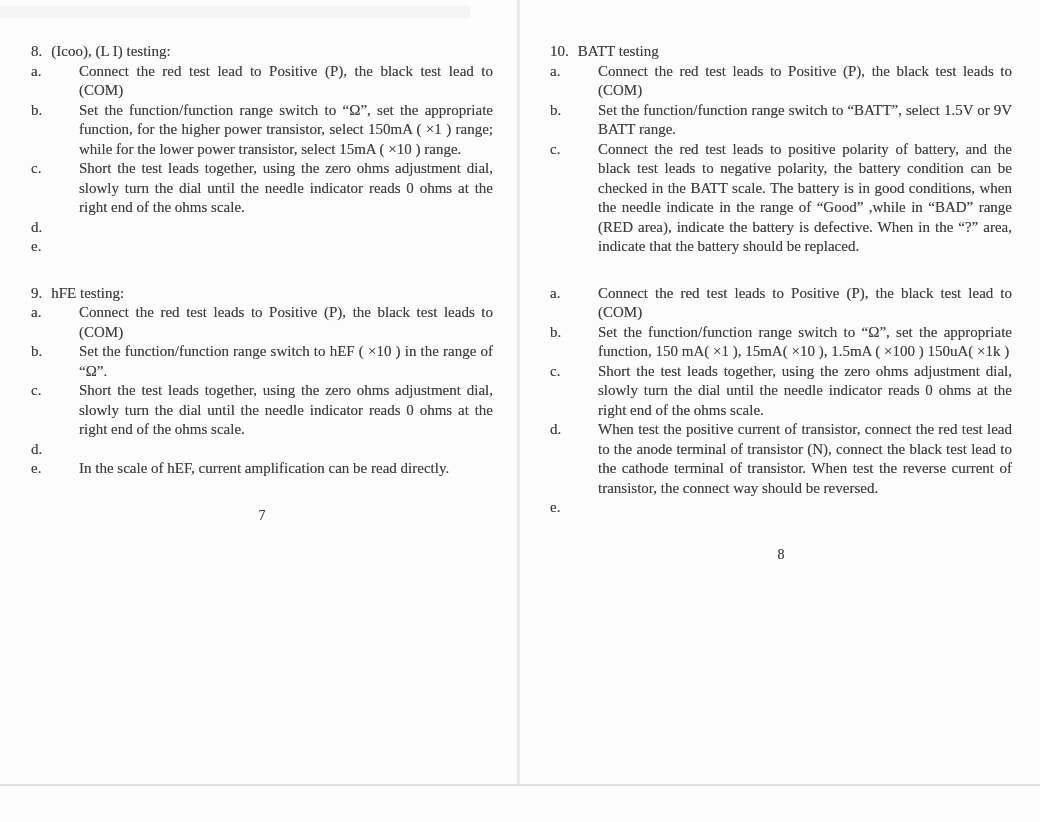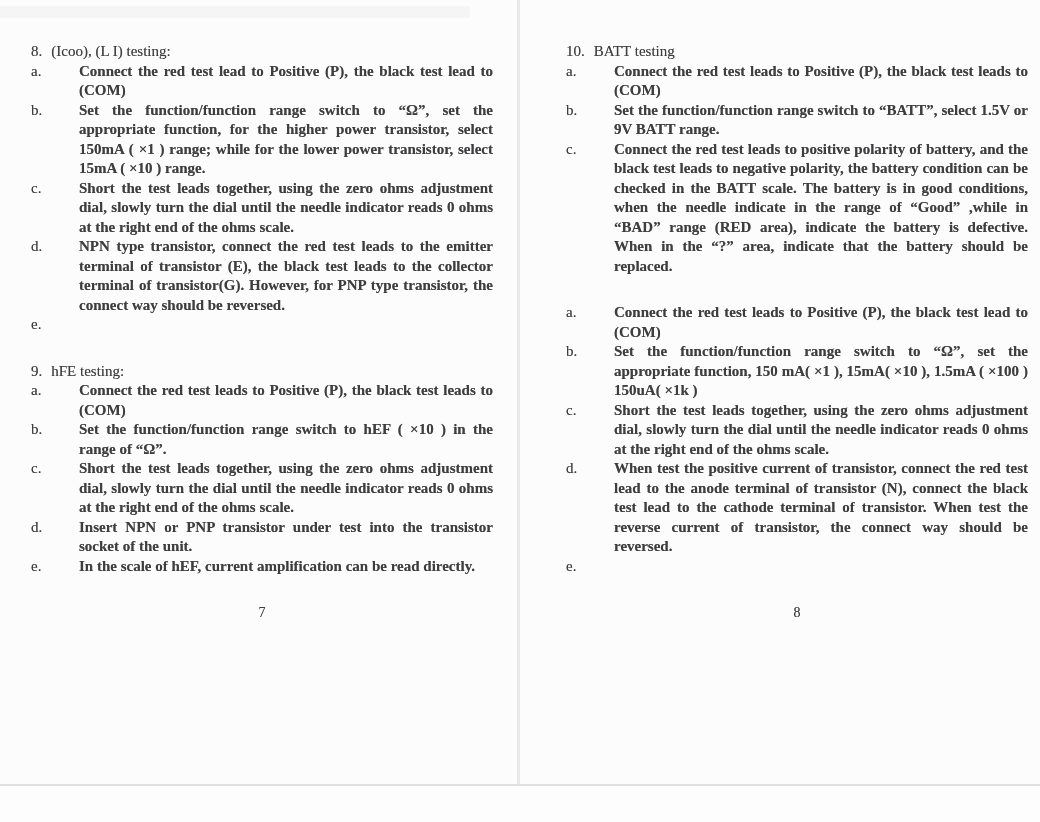--- a/index.html
+++ b/index.html
@@ -51,40 +51,39 @@
   }
   .page {
     position: absolute;
     top: 42px;
     width: 462px;
     font-size: 15px;
     line-height: 19.5px;
     text-shadow: 0 0 0.6px rgba(70,70,72,0.55);
   }
   .page-left  { left: 31px;  }
-  .page-right { left: 566px; }
+  .page-right { left: 550px; }
   .section { margin: 0 0 27px 0; }
   .sec-head {
     display: flex;
     white-space: nowrap;
   }
   .sec-head .num {
     flex: 0 0 auto;
     padding-right: 9px;
   }
   .item {
     display: flex;
   }
   .item .lbl {
     flex: 0 0 48px;
   }
   .item .txt {
     flex: 1 1 auto;
     text-align: justify;
-    font-weight: bold;
   }
   .page-num {
     text-align: center;
     margin-top: 18px;
     font-size: 14px;
   }
 </style>
 </head>
 <body>
 
@@ -109,21 +108,20 @@
       <div class="item">
         <span class="lbl">b.</span>
         <span class="txt">Set the function/function range switch to “Ω”, set the appropriate function, for the higher power transistor, select 150mA ( ×1 ) range; while for the lower power transistor, select 15mA ( ×10 ) range.</span>
       </div>
       <div class="item">
         <span class="lbl">c.</span>
         <span class="txt">Short the test leads together, using the zero ohms adjustment dial, slowly turn the dial until the needle indicator reads 0 ohms at the right end of the ohms scale.</span>
       </div>
       <div class="item">
         <span class="lbl">d.</span>
-        <span class="txt">NPN type transistor, connect the red test leads to the emitter terminal of transistor (E), the black test leads to the collector terminal of transistor(G). However, for PNP type transistor, the connect way should be reversed.</span>
       </div>
       <div class="item">
         <span class="lbl">e.</span>
       </div>
     </div>
 
     <div class="section">
       <div class="sec-head">
         <span class="num">9.</span>
         <span class="ttl">hFE testing:</span>
@@ -135,21 +133,20 @@
       <div class="item">
         <span class="lbl">b.</span>
         <span class="txt">Set the function/function range switch to hEF ( ×10 ) in the range of “Ω”.</span>
       </div>
       <div class="item">
         <span class="lbl">c.</span>
         <span class="txt">Short the test leads together, using the zero ohms adjustment dial, slowly turn the dial until the needle indicator reads 0 ohms at the right end of the ohms scale.</span>
       </div>
       <div class="item">
         <span class="lbl">d.</span>
-        <span class="txt">Insert NPN or PNP transistor under test into the transistor socket of the unit.</span>
       </div>
       <div class="item">
         <span class="lbl">e.</span>
         <span class="txt">In the scale of hEF, current amplification can be read directly.</span>
       </div>
     </div>
 
     <div class="page-num">7</div>
   </div>
 

